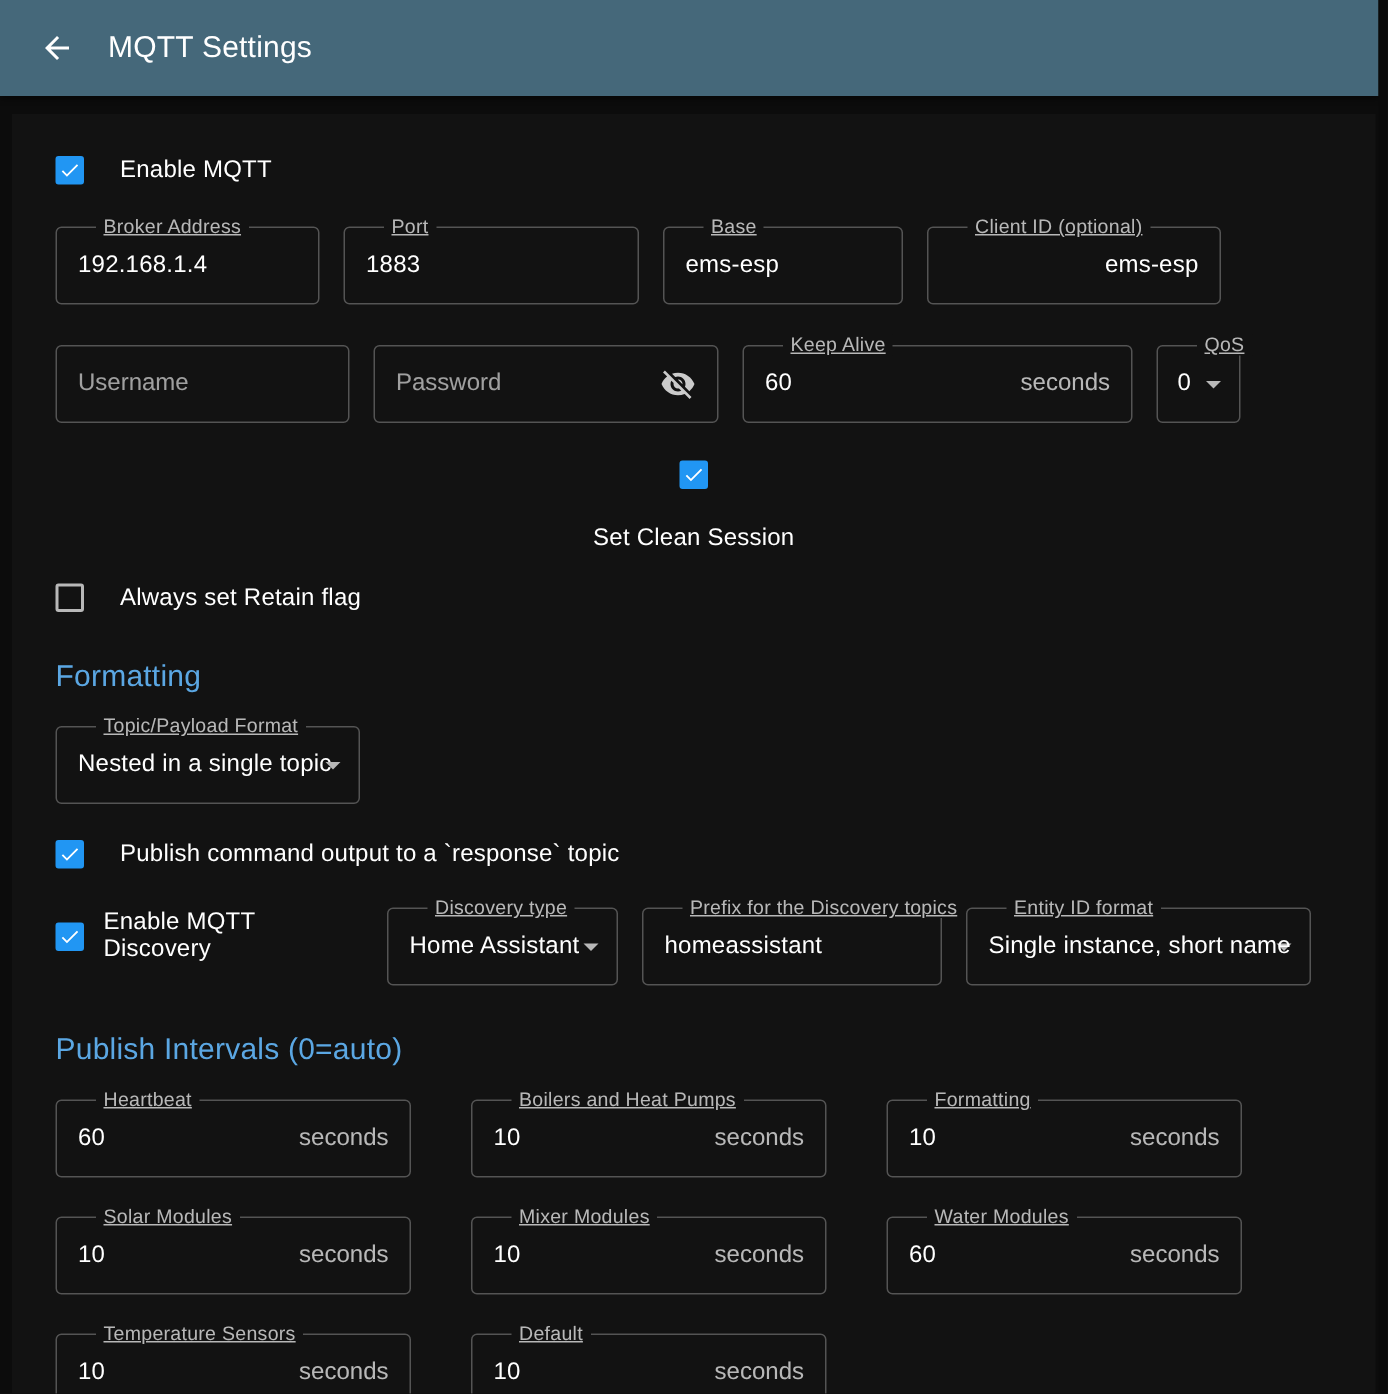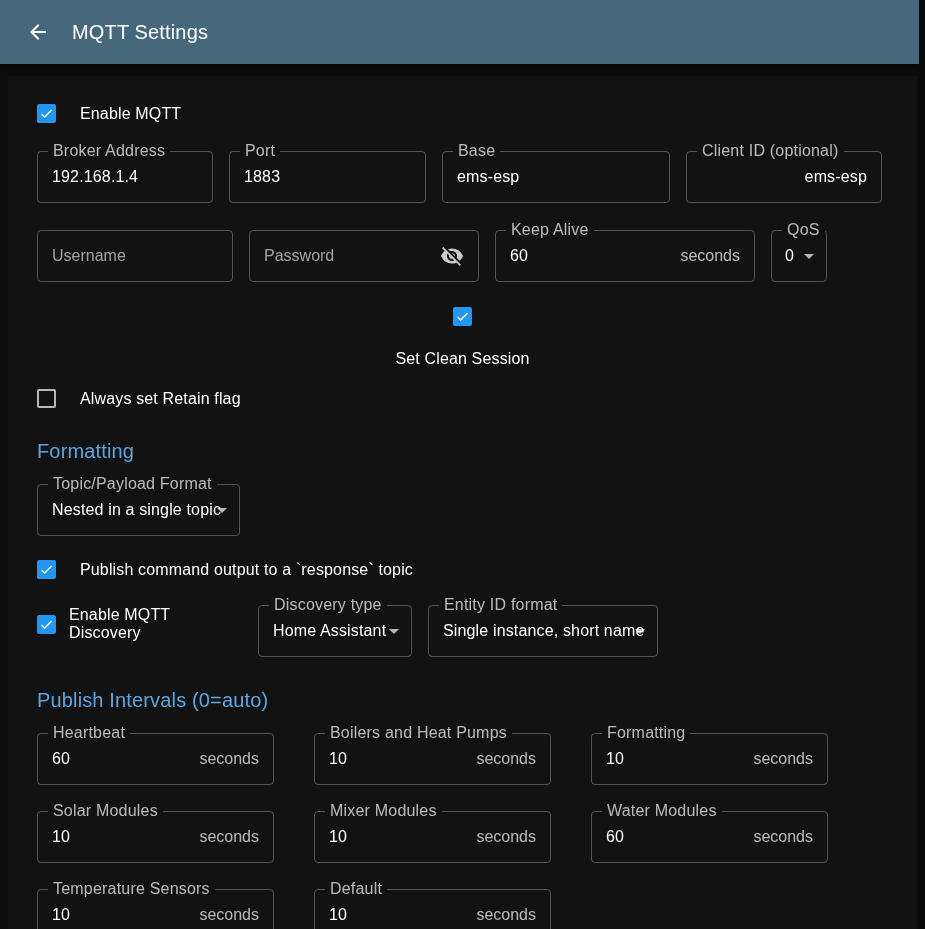--- a/index.html
+++ b/index.html
@@ -65,40 +65,41 @@
     height: 52px;
     border: 1px solid rgba(255,255,255,0.28);
     border-radius: 4px;
     display: flex; align-items: center;
     padding: 0 14px;
     background: transparent;
     cursor: text;
   }
   .field.select { cursor: pointer; }
   .field .notch {
-    position: absolute; top: -8px; left: 10px;
+    position: absolute; top: -8px; left: 26px;
     padding: 0 5px;
-    font-size: 16px; line-height: 14px; letter-spacing: .2px;
+    font-size: 13px; line-height: 14px; letter-spacing: .2px;
     color: rgba(255,255,255,0.7);
     background: var(--panel);
     white-space: nowrap;
+    text-decoration: underline;
   }
   .field .value {
     font-size: 16px; letter-spacing: .15px; color: #fff;
     flex: 1 1 auto; white-space: nowrap; overflow: hidden;
   }
   .field .adorn { font-size: 16px; color: rgba(255,255,255,0.7); margin-left: 8px; flex: none; }
   .field .inner-label { font-size: 16px; color: rgba(255,255,255,0.6); flex: 1 1 auto; }
   .field .caret { position: absolute; right: 5px; top: 50%; transform: translateY(-50%); display: flex; }
   .field .caret svg { width: 24px; height: 24px; fill: rgba(255,255,255,0.7); }
   .field.select .value { padding-right: 24px; }
   .icon-btn { background: none; border: none; padding: 0; margin-left: auto; display: flex; cursor: pointer; }
   .icon-btn svg { width: 24px; height: 24px; fill: rgba(255,255,255,0.78); }
   
-  .w-broker { width: 176px; } .w-port { width: 197px; } .w-base { width: 228px; } .w-client { width: 196px; text-align: right; }
+  .w-broker { width: 176px; } .w-port { width: 197px; } .w-base { width: 160px; } .w-client { width: 196px; text-align: right; }
   .w-username { width: 196px; } .w-password { width: 230px; } .w-keepalive { width: 260px; }
   .w-qos { width: 56px; padding: 0 4px 0 13px; }
   .w-topic { width: 203px; }
   .w-disctype { width: 154px; } .w-prefix { width: 200px; } .w-entity { width: 230px; padding-right: 6px; }
   .w-interval { width: 237px; }
   
   .mt-fields1 { margin-top: 28px; }
   .mt-fields2 { margin-top: 27px; }
   .mt-clean   { margin-top: 25px; flex-direction: column; }
   .mt-retain  { margin-top: 21px; }
@@ -242,20 +243,24 @@
       </div>
       <div class="field select w-disctype">
         <span class="notch">Discovery type</span>
         <span class="value">Home Assistant</span>
         <span class="caret">
             <svg viewBox="0 0 24 24">
               <path d="M7 10l5 5 5-5z"></path>
             </svg>
           </span>
       </div>
+      <div class="field w-prefix">
+        <span class="notch">Prefix for the Discovery topics</span>
+        <span class="value">homeassistant</span>
+      </div>
       <div class="field select w-entity">
         <span class="notch">Entity ID format</span>
         <span class="value">Single instance, short name</span>
         <span class="caret">
             <svg viewBox="0 0 24 24">
               <path d="M7 10l5 5 5-5z"></path>
             </svg>
           </span>
       </div>
     </div>

